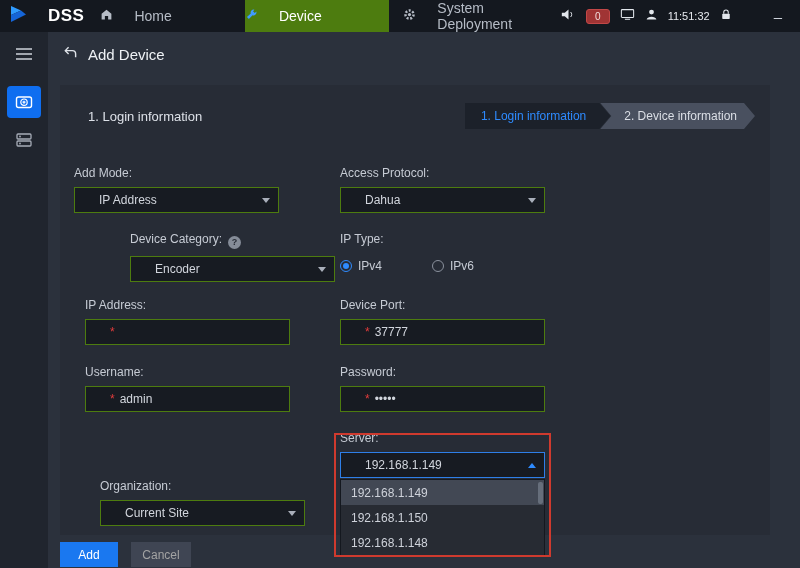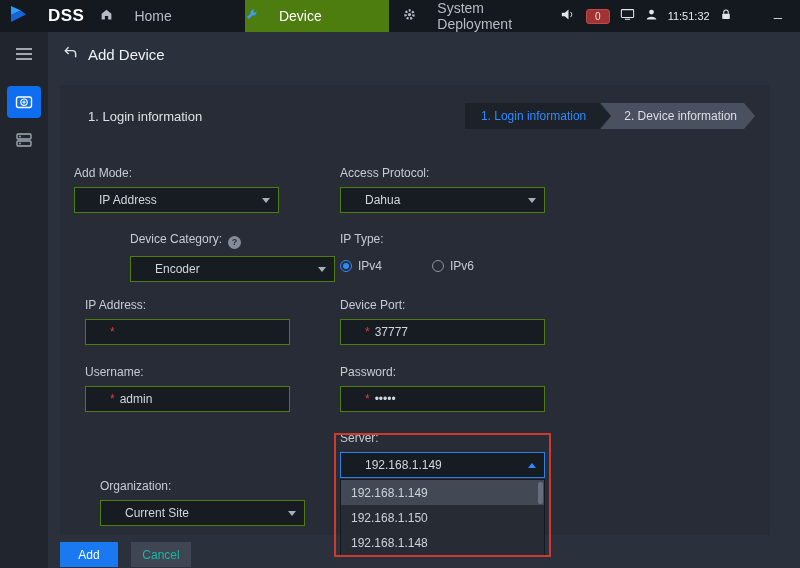--- a/index.html
+++ b/index.html
@@ -61,21 +61,21 @@
   .opt { height:25px; display:flex; align-items:center; padding:0 10px; font-size:12px; color:#ced2da; }
   .opt.hl { background:#424854; }
   .scroll-thumb { position:absolute; right:1px; top:2px; width:5px; height:22px; background:#666e7b; border-radius:2px; }
 
   
   .annotation { position:absolute; left:274px; top:348px; width:217px; height:124px; border:2px solid #cf3a2e; pointer-events:none; z-index:5; }
 
   
   .btn { position:absolute; height:25px; display:flex; align-items:center; justify-content:center; font-size:12px; border-radius:0; }
   .btn-add { left:60px; top:542px; width:58px; background:#1a78f0; color:#ffffff; }
-  .btn-cancel { left:131px; top:542px; width:60px; background:#3f4553; color:#14b8a6; }
+  .btn-cancel { left:131px; top:542px; width:60px; background:#3f4553; color:#a3a3a3; }
 </style>
 </head>
 <body>
 
 <div class="app">
 
   <header class="topbar">
     <div class="logo">
       <span>
         <svg width="20" height="20" viewBox="0 0 20 20">

